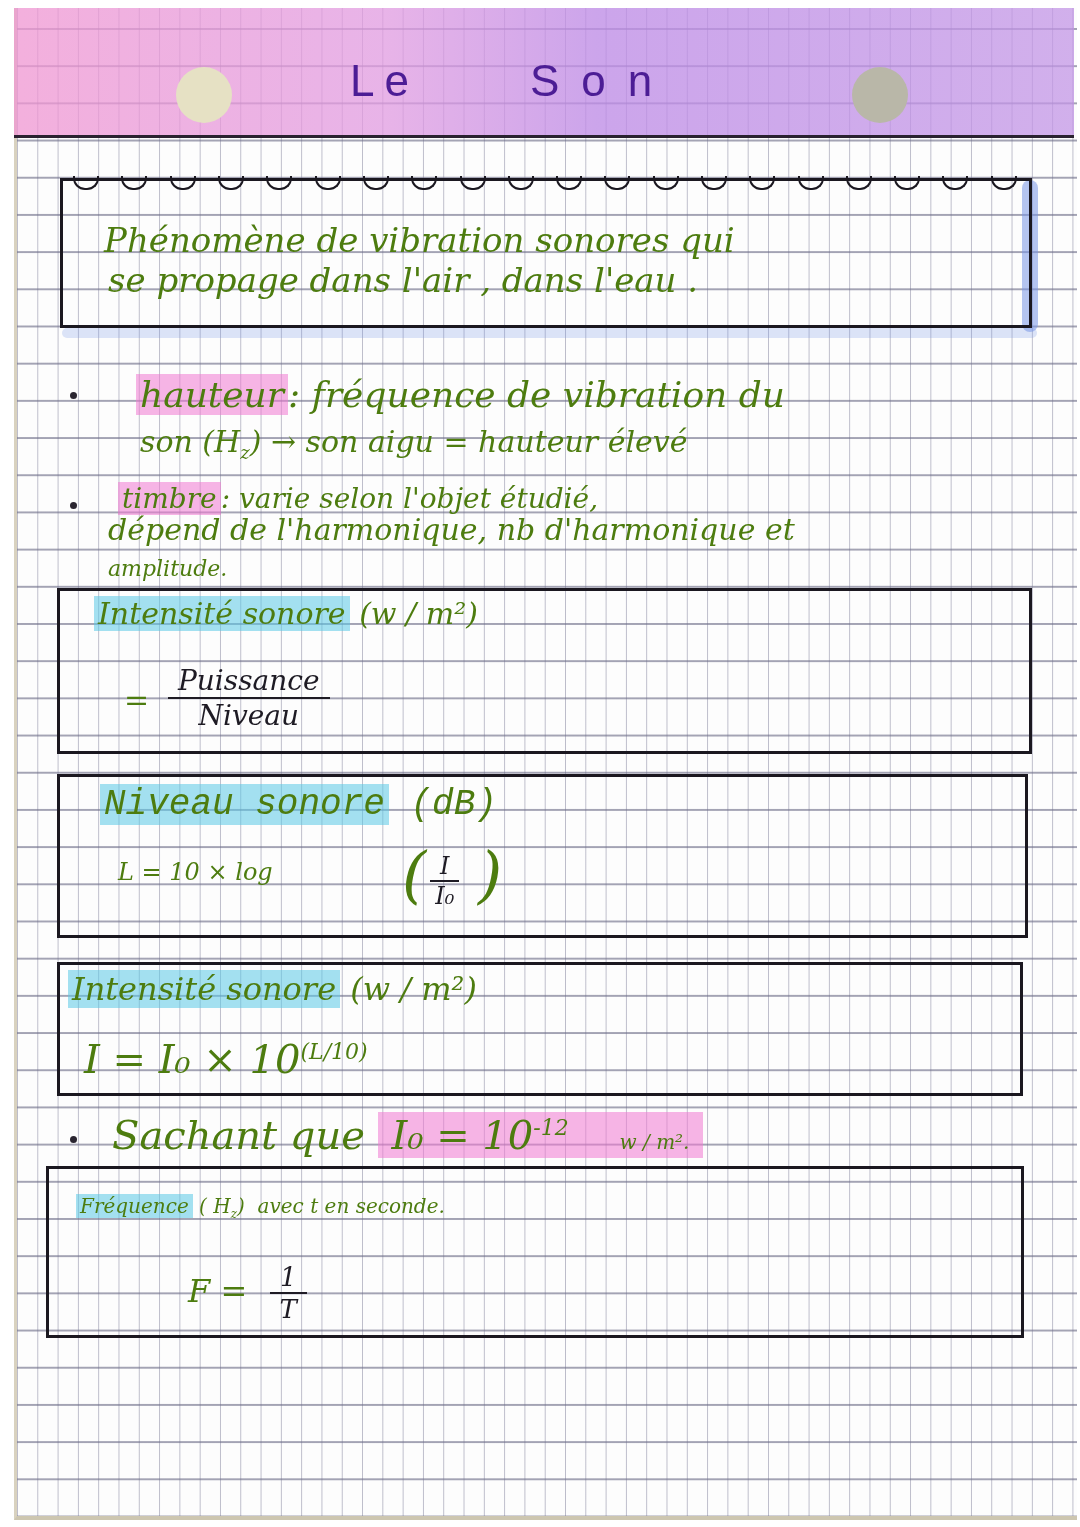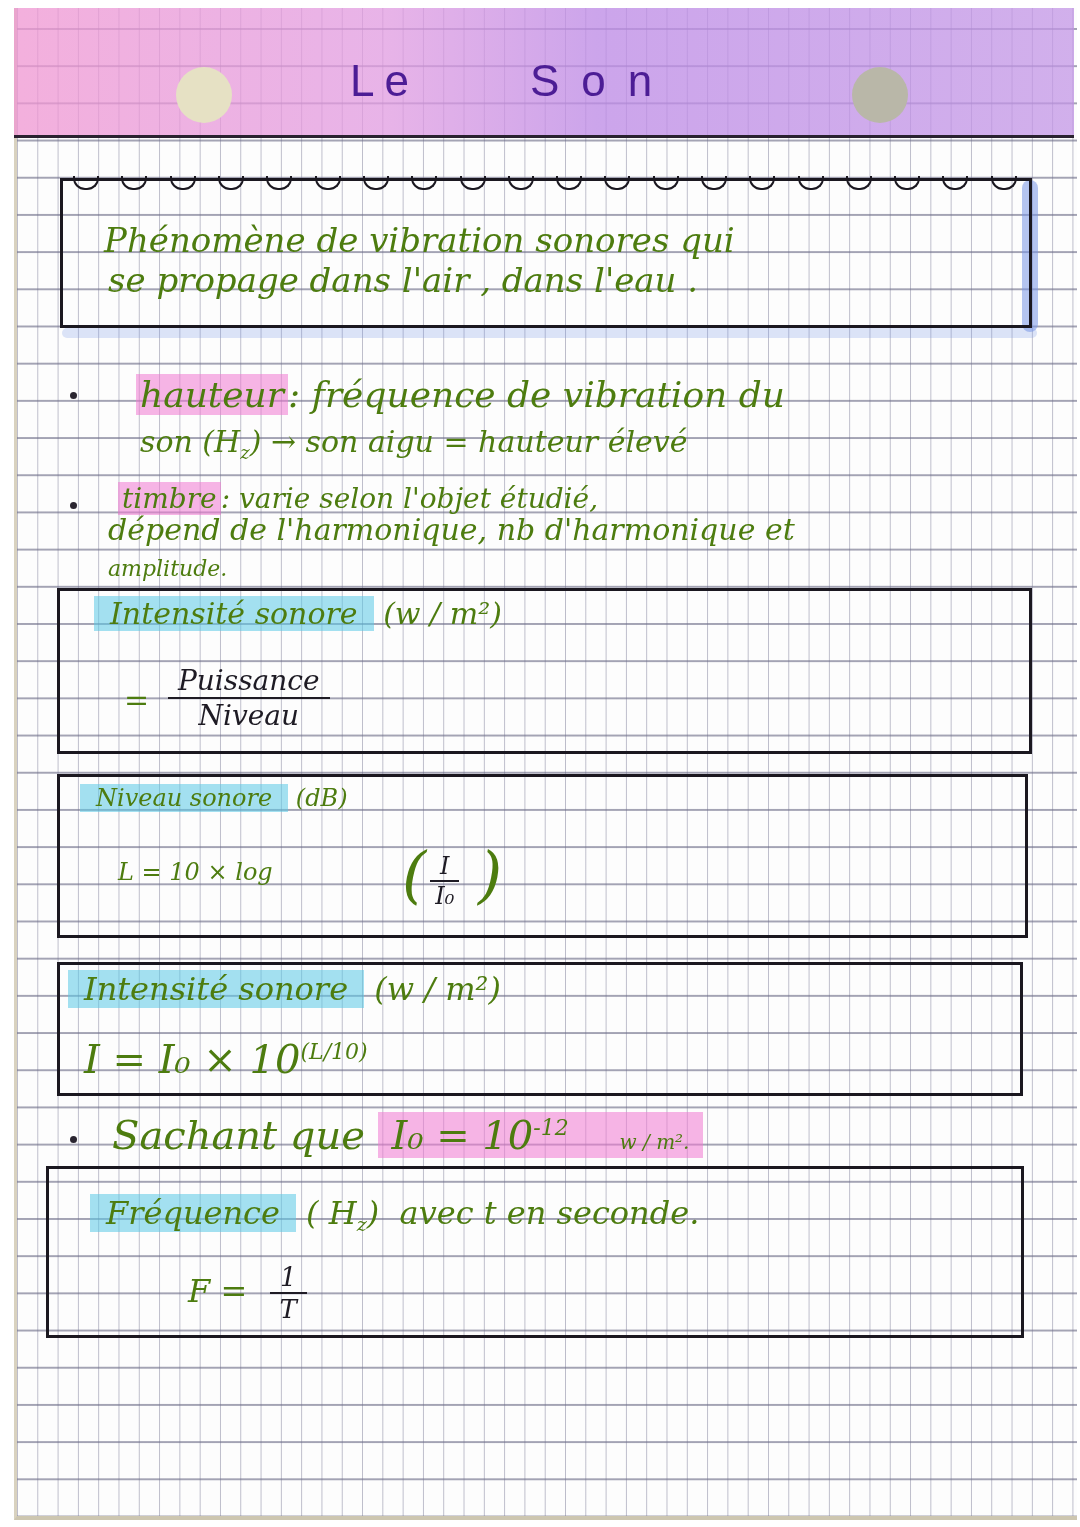--- a/index.html
+++ b/index.html
@@ -57,21 +57,21 @@
   }
   .blue-shadow {
     position: absolute; left: 1022px; top: 180px; width: 16px; height: 152px;
     background: rgba(120,150,230,0.55); border-radius: 8px;
   }
   .blue-shadow-bottom {
     position: absolute; left: 62px; top: 328px; width: 975px; height: 10px;
     background: rgba(120,150,230,0.25); border-radius: 5px;
   }
   .hl-pink { background: rgba(240,120,210,0.55); padding: 0 4px; text-align: center; }
-  .hl-blue { background: rgba(90,200,230,0.55); padding: 0 16px; }
+  .hl-blue { background: rgba(90,200,230,0.55); padding: 0 4px; }
   .bullet {
     position: absolute; width: 7px; height: 7px; border-radius: 50%; background: #2a2530;
   }
   .frac {
     position: absolute; display: flex; flex-direction: column; align-items: center;
     font-family: "DejaVu Serif", serif; font-style: italic; color: #1e1b24;
   }
   .frac .num { border-bottom: 2px solid #1e1b24; padding: 0 10px; }
   sup.hsup { font-size: 0.55em; vertical-align: super; margin-top: 20px; }
   sub.hsub { font-size: 0.6em; vertical-align: sub; }
@@ -135,21 +135,21 @@
 <div class="hand" style="left:94px; top:596px; font-size:30px;">
   <span class="hl-blue">Intensité sonore</span> <span>(w / m²)</span>
 </div>
 <div class="hand" style="left:124px; top:682px; font-size:30px;">=</div>
 <div class="frac" style="left:168px; top:664px; font-size:28px;">
   <span class="num">Puissance</span>
   <span>Niveau</span>
 </div>
 
 <div class="box" style="left:57px; top:774px; width:971px; height:164px;"></div>
-<div class="hand" style="left:80px; top:784px; font-size:24px;">
+<div class="hand" style="left:100px; top:784px; font-size:36px;font-family:Liberation Mono, monospace;">
   <span class="hl-blue">Niveau sonore</span> <span>(dB)</span>
 </div>
 <div class="hand" style="left:118px; top:858px; font-size:24px;">L = 10 × log</div>
 <div class="hand" style="left:402px; top:838px; font-size:62px;">(</div>
 <div class="frac" style="left:430px; top:852px; font-size:24px;">
   <span class="num">I</span>
   <span>I₀</span>
 </div>
 <div class="hand" style="left:478px; top:838px; font-size:62px;">)</div>
 
@@ -161,21 +161,21 @@
   <span>I = I₀ × 10</span><sup class="hsup">(L/10)</sup>
 </div>
 
 <div class="bullet" style="left:70px; top:1136px;"></div>
 <div class="hand" style="left:112px; top:1112px; font-size:40px;">
   <span>Sachant que</span>
   <span class="hl-pink" style="padding:0 14px;"><span>I₀ = 10</span><sup class="hsup">-12</sup> &nbsp;&nbsp; <span style="font-size:20px;">w / m².</span></span>
 </div>
 
 <div class="box" style="left:46px; top:1166px; width:978px; height:172px;"></div>
-<div class="hand" style="left:90px; top:1194px; font-size:32px;">
+<div class="hand" style="left:76px; top:1194px; font-size:20px;">
   <span class="hl-blue">Fréquence</span>
   <span>( H</span><sub class="hsub">z</sub><span>)</span>
   &nbsp;<span>avec t en seconde.</span>
 </div>
 <div class="hand" style="left:188px; top:1272px; font-size:32px;">F =</div>
 <div class="frac" style="left:270px; top:1262px; font-size:26px;">
   <span class="num">1</span>
   <span>T</span>
 </div>
 

